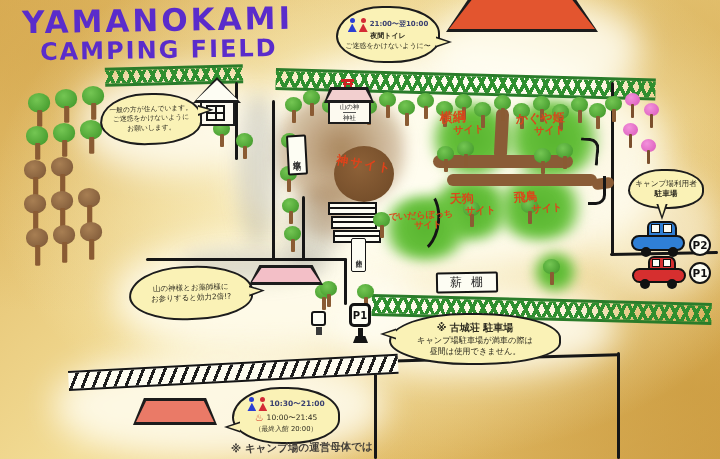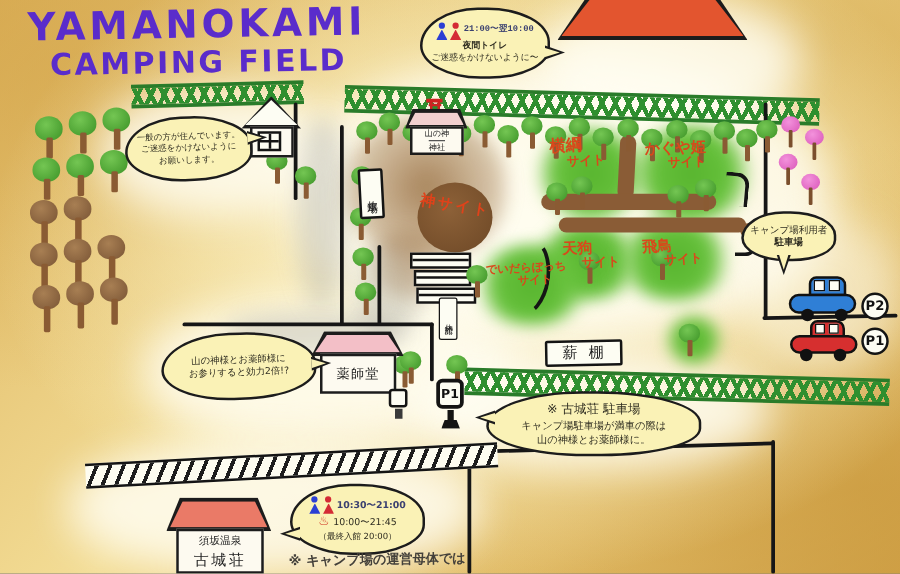--- a/index.html
+++ b/index.html
@@ -359,33 +359,26 @@
 
   <div class="vbox" style="left:287px;top:135px;width:20px;height:40px;transform:rotate(-3deg);">
     <span class="vtxt" style="font-size:8.5px;">炊事場</span>
   </div>
 
   <div class="vbox" style="left:351px;top:238px;width:15px;height:34px;border-width:1.8px;">
     <span class="vtxt" style="font-size:6.5px;">休憩館</span>
   </div>
 
   <div class="roof" style="--rc:#f3bfc7;left:249px;top:265px;width:74px;height:20px;clip-path:polygon(0 100%,14% 0,86% 0,100% 100%);"></div>
-  <div class="wall" style="left:256px;top:283px;width:61px;height:32px;display:flex;align-items:center;justify-content:center;">
-    <span style="font-size:10.5px;letter-spacing:1px;color:#222;">薬師堂</span>
-  </div>
 
   <div class="vbox" style="left:436px;top:272px;width:62px;height:21px;transform:rotate(-1deg);">
     <span style="font-size:12px;letter-spacing:9px;margin-left:8px;color:#222;">薪棚</span>
   </div>
 
   <div class="roof" style="--rc:#ea7a67;left:133px;top:398px;width:84px;height:27px;clip-path:polygon(0 100%,13% 0,87% 0,100% 100%);"></div>
-  <div class="wall" style="left:141px;top:423px;width:70px;height:36px;display:flex;flex-direction:column;align-items:center;justify-content:flex-start;padding-top:3px;line-height:1.4;">
-    <span style="font-size:8.5px;color:#222;">須坂温泉</span>
-    <span style="font-size:12px;letter-spacing:2px;color:#222;">古城荘</span>
-  </div>
 
   <div style="position:absolute;left:349px;top:303px;width:22px;height:24px;border:3px solid #141414;border-radius:5px;background:#fdfdf3;box-sizing:border-box;display:flex;align-items:center;justify-content:center;">
     <span style="font-size:10px;font-weight:bold;color:#111;">P1</span>
   </div>
   <div style="position:absolute;left:358px;top:328px;width:5px;height:9px;background:#141414;"></div>
   <div style="position:absolute;left:353px;top:336px;width:15px;height:7px;background:#141414;clip-path:polygon(18% 0,82% 0,100% 100%,0 100%);"></div>
   <div style="position:absolute;left:311px;top:311px;width:15px;height:15px;border:2px solid #141414;border-radius:3px;background:#fdfdf3;box-sizing:border-box;"></div>
   <div style="position:absolute;left:316px;top:327px;width:6px;height:8px;background:#3a3a3a;"></div>
 
   <div class="carpart" style="left:647px;top:221px;width:30px;height:16px;background:#2f7fd6;border-radius:6px 7px 0 0;"></div>
@@ -425,21 +418,21 @@
   <div class="slabel" style="left:514px;top:190px;font-size:12px;transform:rotate(-4deg);">
     <span>飛鳥</span>
     <span class="l2" style="margin-left:17px;font-size:10px;">サイト</span>
   </div>
   <div class="slabel" style="left:389px;top:211px;font-size:9px;transform:rotate(-3deg);">
     <span>でいだらぼっち</span>
     <span class="l2" style="margin-left:25px;">サイト</span>
   </div>
 
   <div class="bubble" style="left:336px;top:6px;width:104px;height:57px;font-size:7px;">
-    <div style="display:flex;align-items:center;gap:2px;font-family:Liberation Mono, monospace;">
+    <div style="display:flex;align-items:center;gap:2px;">
       <span class="pp pp-blue"></span>
       <span class="pp pp-red"></span>
       <span style="color:#3a4070;font-weight:700;">21:00〜翌10:00</span>
     </div>
     <span style="font-weight:700;">夜間トイレ</span>
     <span>ご迷惑をかけないように〜</span>
     <div class="tail" style="left:98px;top:26px;">
         <div class="tb"></div>
         <div class="tf"></div>
       </div>
@@ -457,33 +450,33 @@
 
   <div class="bubble" style="left:129px;top:266px;width:124px;height:54px;font-size:7.5px;transform:rotate(-2deg);">
     <span>山の神様とお薬師様に</span>
     <span>お参りすると効力2倍!?</span>
     <div class="tail" style="left:118px;top:17px;">
         <div class="tb"></div>
         <div class="tf"></div>
       </div>
   </div>
 
-  <div class="bubble" style="left:593px;top:169px;width:76px;height:40px;font-size:7.6px;">
+  <div class="bubble" style="left:628px;top:169px;width:76px;height:40px;font-size:7.6px;">
     <span>キャンプ場利用者</span>
     <span style="font-weight:700;">駐車場</span>
     <div class="tail tail-down" style="left:24px;top:33px;">
         <div class="tb"></div>
         <div class="tf"></div>
       </div>
   </div>
 
   <div class="bubble" style="left:389px;top:313px;width:172px;height:52px;font-size:8.2px;">
-    <span style="font-size:10px;font-weight:400;">※ 古城荘 駐車場</span>
+    <span style="font-size:10px;font-weight:700;">※ 古城荘 駐車場</span>
     <span>キャンプ場駐車場が満車の際は</span>
-    <span>山の神様とお薬師様に。</span>
+    <span>昼間は使用できません。</span>
     <div class="tail tail-left" style="left:-11px;top:11px;">
         <div class="tb"></div>
         <div class="tf"></div>
       </div>
   </div>
 
   <div class="bubble" style="left:232px;top:387px;width:108px;height:57px;font-size:7.5px;text-align:right;">
     <div style="display:flex;align-items:center;gap:2px;">
       <span class="pp pp-blue"></span>
       <span class="pp pp-red"></span>

